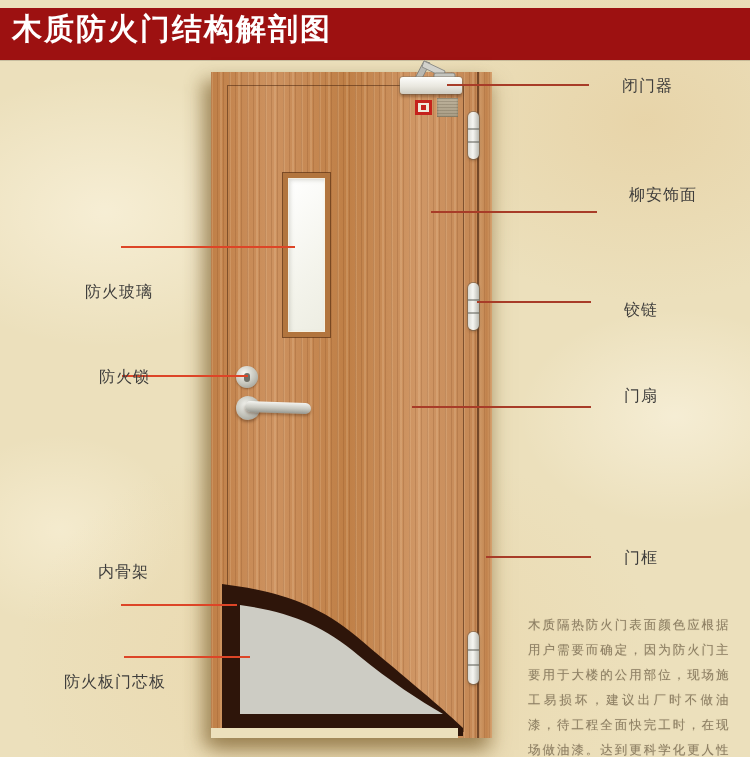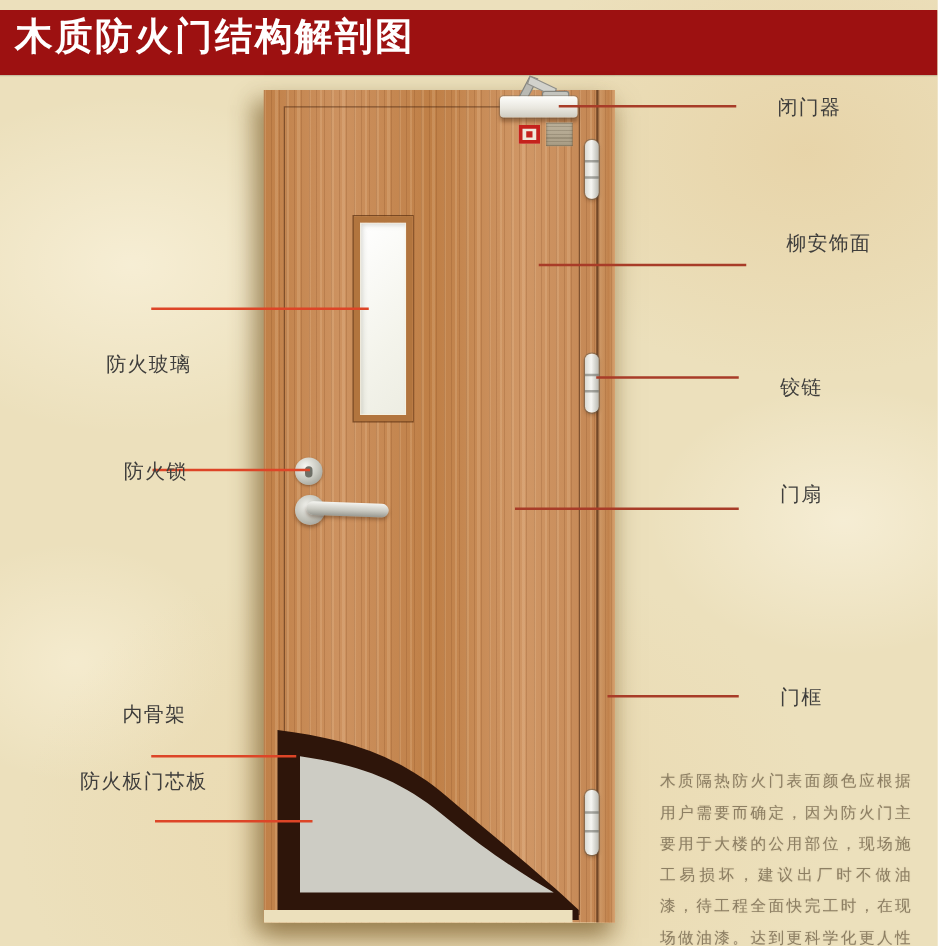--- a/index.html
+++ b/index.html
@@ -114,21 +114,21 @@
   .anno-line{position:absolute;height:2px;}
   .anno-line.left{background:var(--left-line,#dd4527);}
   .anno-line.right{background:var(--right-line,#a83c28);}
   .anno-text{
     position:absolute;font-size:16px;font-weight:400;color:#3f3e3c;
     letter-spacing:1px;white-space:nowrap;padding-left:28px;
   }
   .t-glass{left:57px;top:238px;margin-top:44px;}   .l-glass{left:121px;top:246px;width:174px;}
   .t-lock{left:71px;top:367px;text-align:center;}    .l-lock{left:122px;top:375px;width:126px;}
   .t-skel{left:70px;top:562px;}    .l-skel{left:121px;top:604px;width:116px;}
-  .t-core{left:36px;top:615px;}    .l-core{left:124px;top:656px;width:126px;}
+  .t-core{left:36px;top:672px;}    .l-core{left:124px;top:656px;width:126px;}
   .t-closer{left:594px;top:76px;}  .l-closer{left:447px;top:84px;width:142px;}
   .t-veneer{left:601px;top:185px;} .l-veneer{left:431px;top:211px;width:166px;}
   .t-hinge{left:596px;top:276px;margin-top:24px;}  .l-hinge{left:477px;top:301px;width:114px;}
   .t-leaf{left:596px;top:386px;}   .l-leaf{left:412px;top:406px;width:179px;}
   .t-frame{left:596px;top:548px;}  .l-frame{left:486px;top:556px;width:105px;}
   
   .description{
     position:absolute;left:528px;top:612px;width:202px;
     font-size:12.5px;line-height:25px;letter-spacing:1.4px;
     color:#8d7f63;text-align:justify;text-shadow:0 0 1px rgba(141,127,99,.35);

